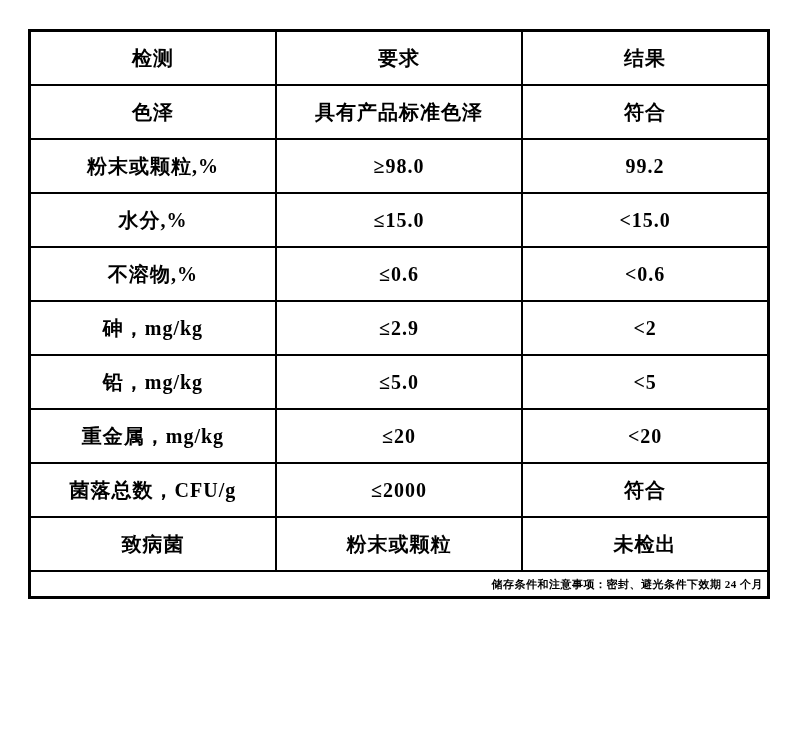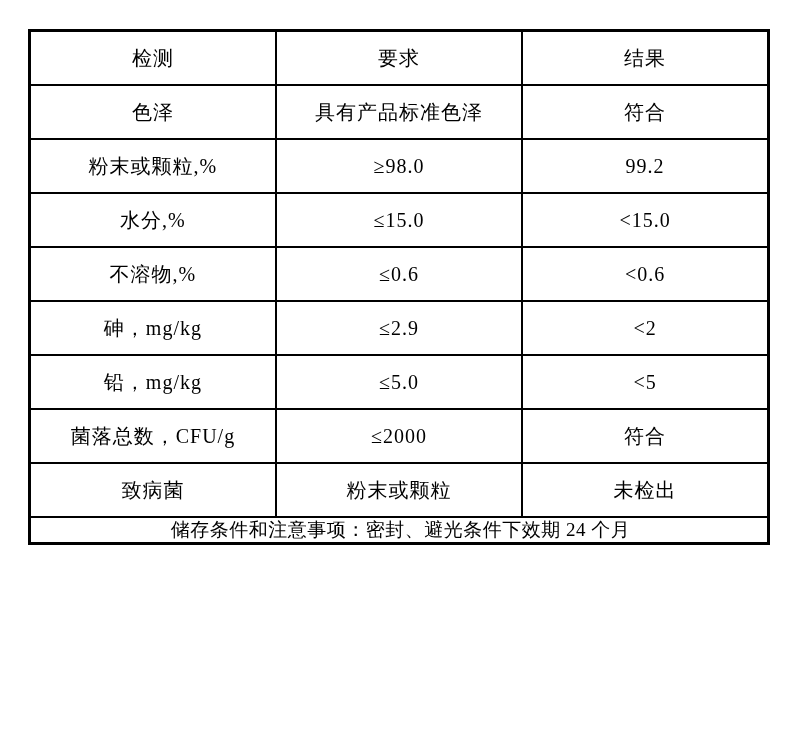--- a/index.html
+++ b/index.html
@@ -31,33 +31,33 @@
   }
   table.coa-table col {
     width: 33.33%;
   }
   table.coa-table th,
   table.coa-table td {
     border: 2px solid #000000;
     text-align: center;
     vertical-align: middle;
     font-size: 20px;
-    font-weight: normal;
+    font-weight: bold;
     height: 52px;
     padding: 0 4px;
     letter-spacing: 1px;
     line-height: 1.1;
     overflow: hidden;
     white-space: nowrap;
     margin-top: 8px;
   }
   table.coa-table tfoot td.footer-cell {
     height: 24px;
-    text-align: center;
-    font-size: 19px;
+    text-align: right;
+    font-size: 11px;
     padding-left: 7px;
     letter-spacing: 0.5px;
   }
 </style>
 </head>
 <body>
 
 <div class="page">
   <table class="coa-table">
     <colgroup>
@@ -97,20 +97,25 @@
         <td>砷，mg/kg</td>
         <td>≤2.9</td>
         <td>&lt;2</td>
       </tr>
       <tr>
         <td>铅，mg/kg</td>
         <td>≤5.0</td>
         <td>&lt;5</td>
       </tr>
       <tr>
+        <td>重金属，mg/kg</td>
+        <td>≤20</td>
+        <td>&lt;20</td>
+      </tr>
+      <tr>
         <td>菌落总数，CFU/g</td>
         <td>≤2000</td>
         <td>符合</td>
       </tr>
       <tr>
         <td>致病菌</td>
         <td>粉末或颗粒</td>
         <td>未检出</td>
       </tr>
     </tbody>

